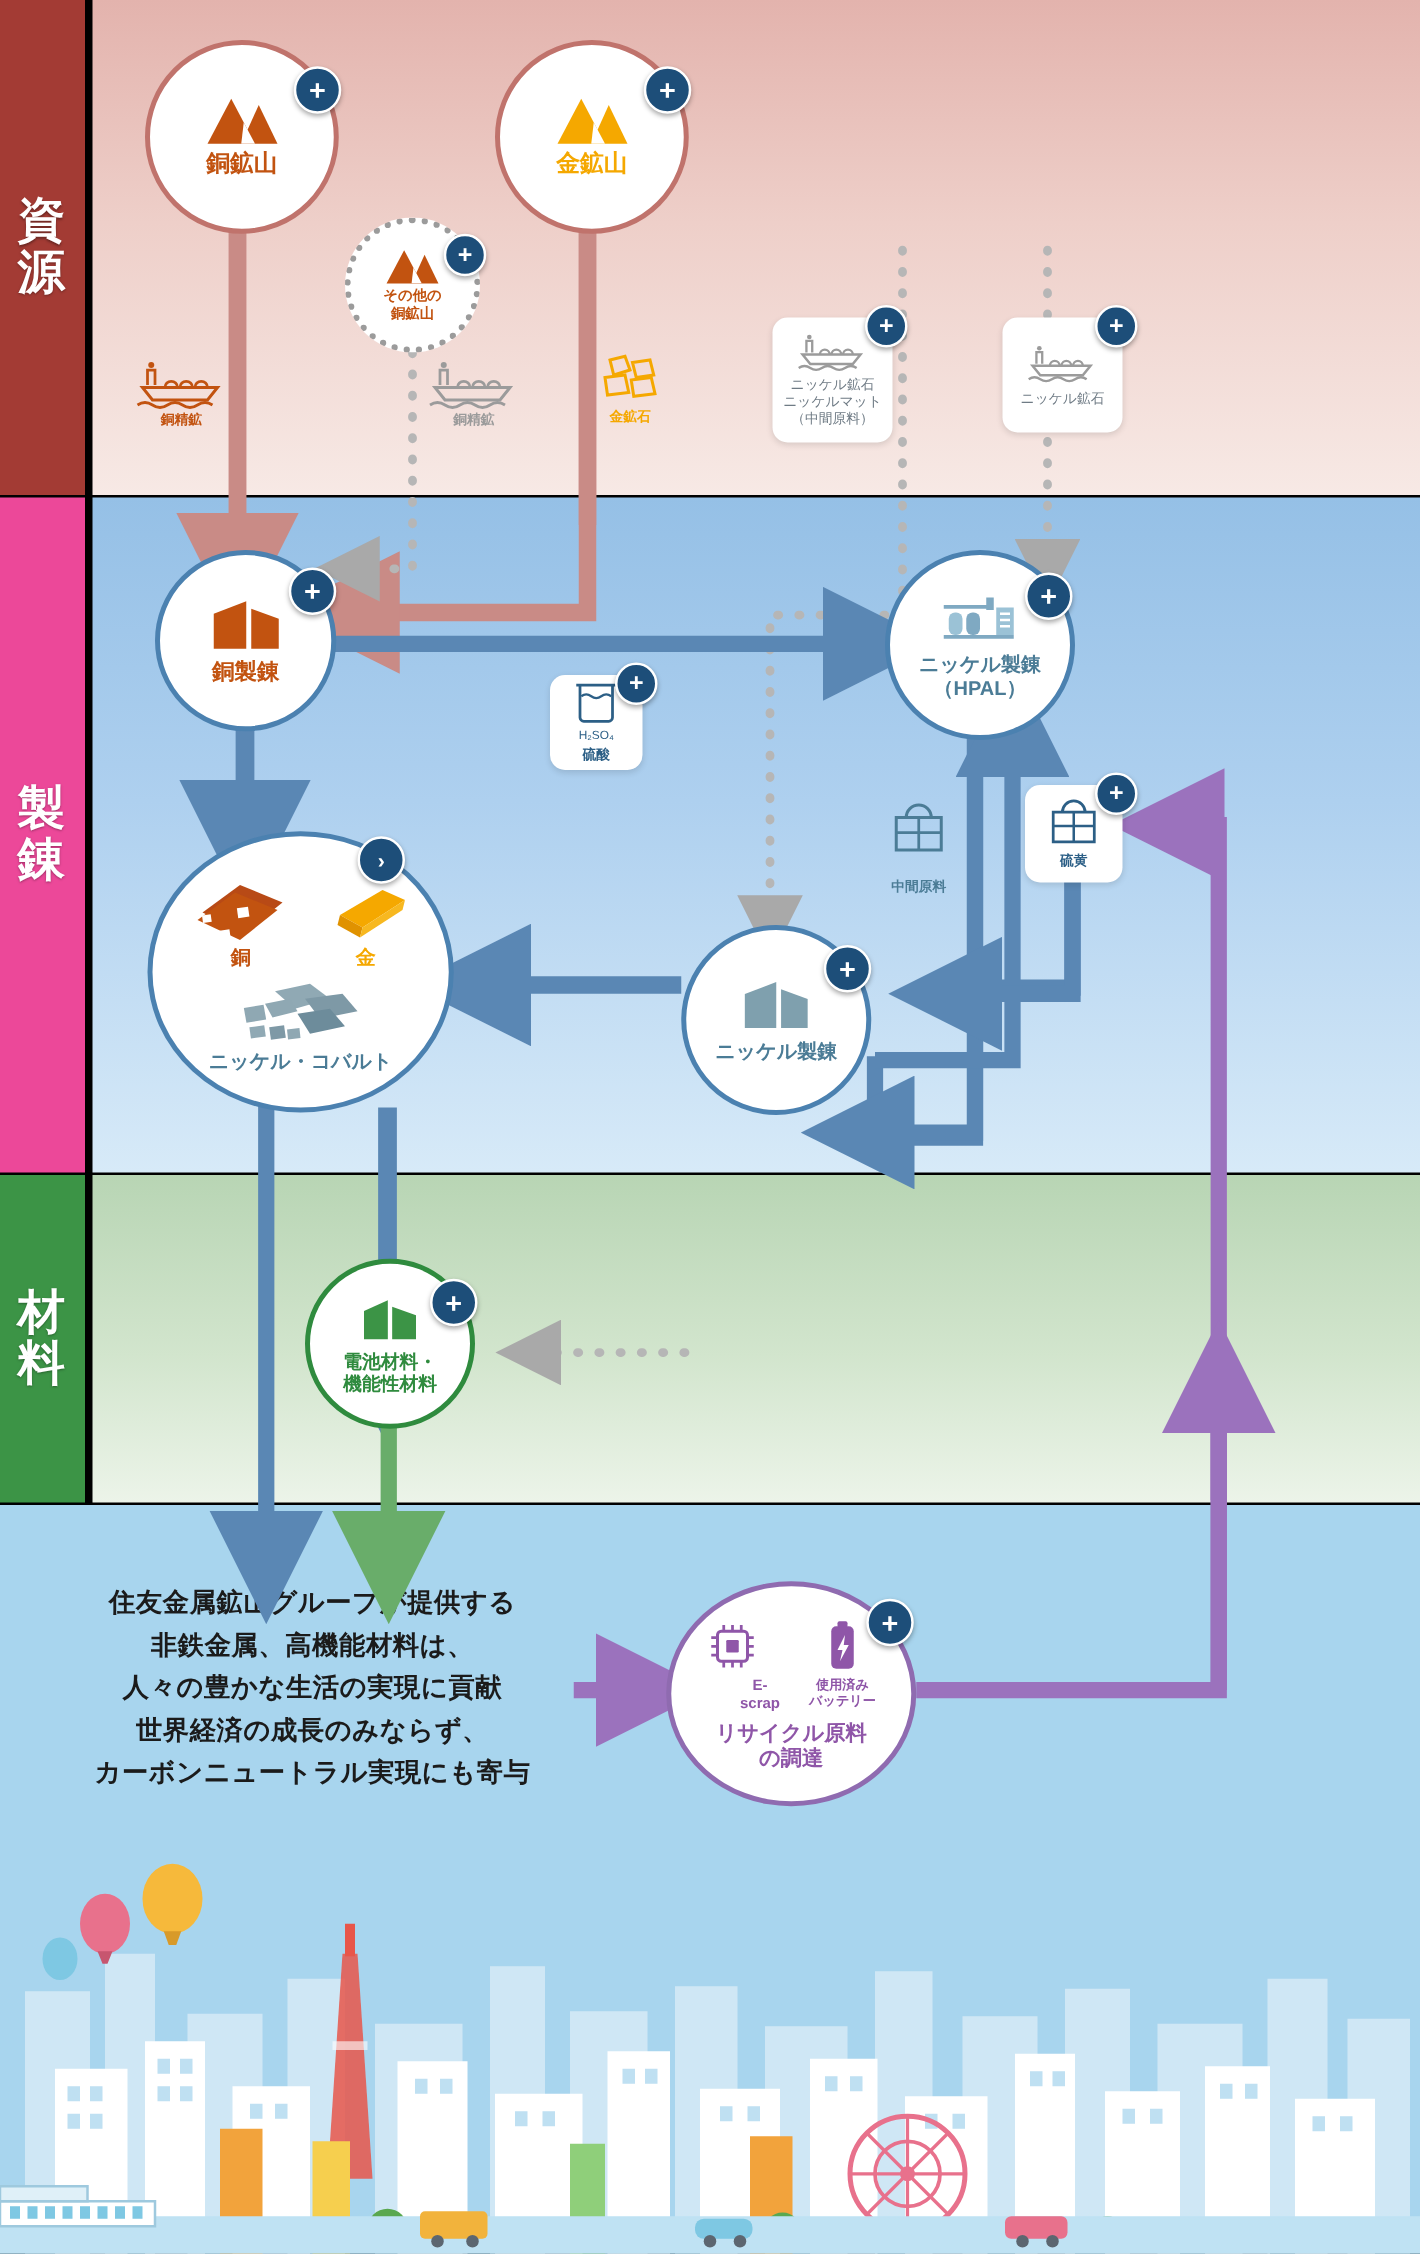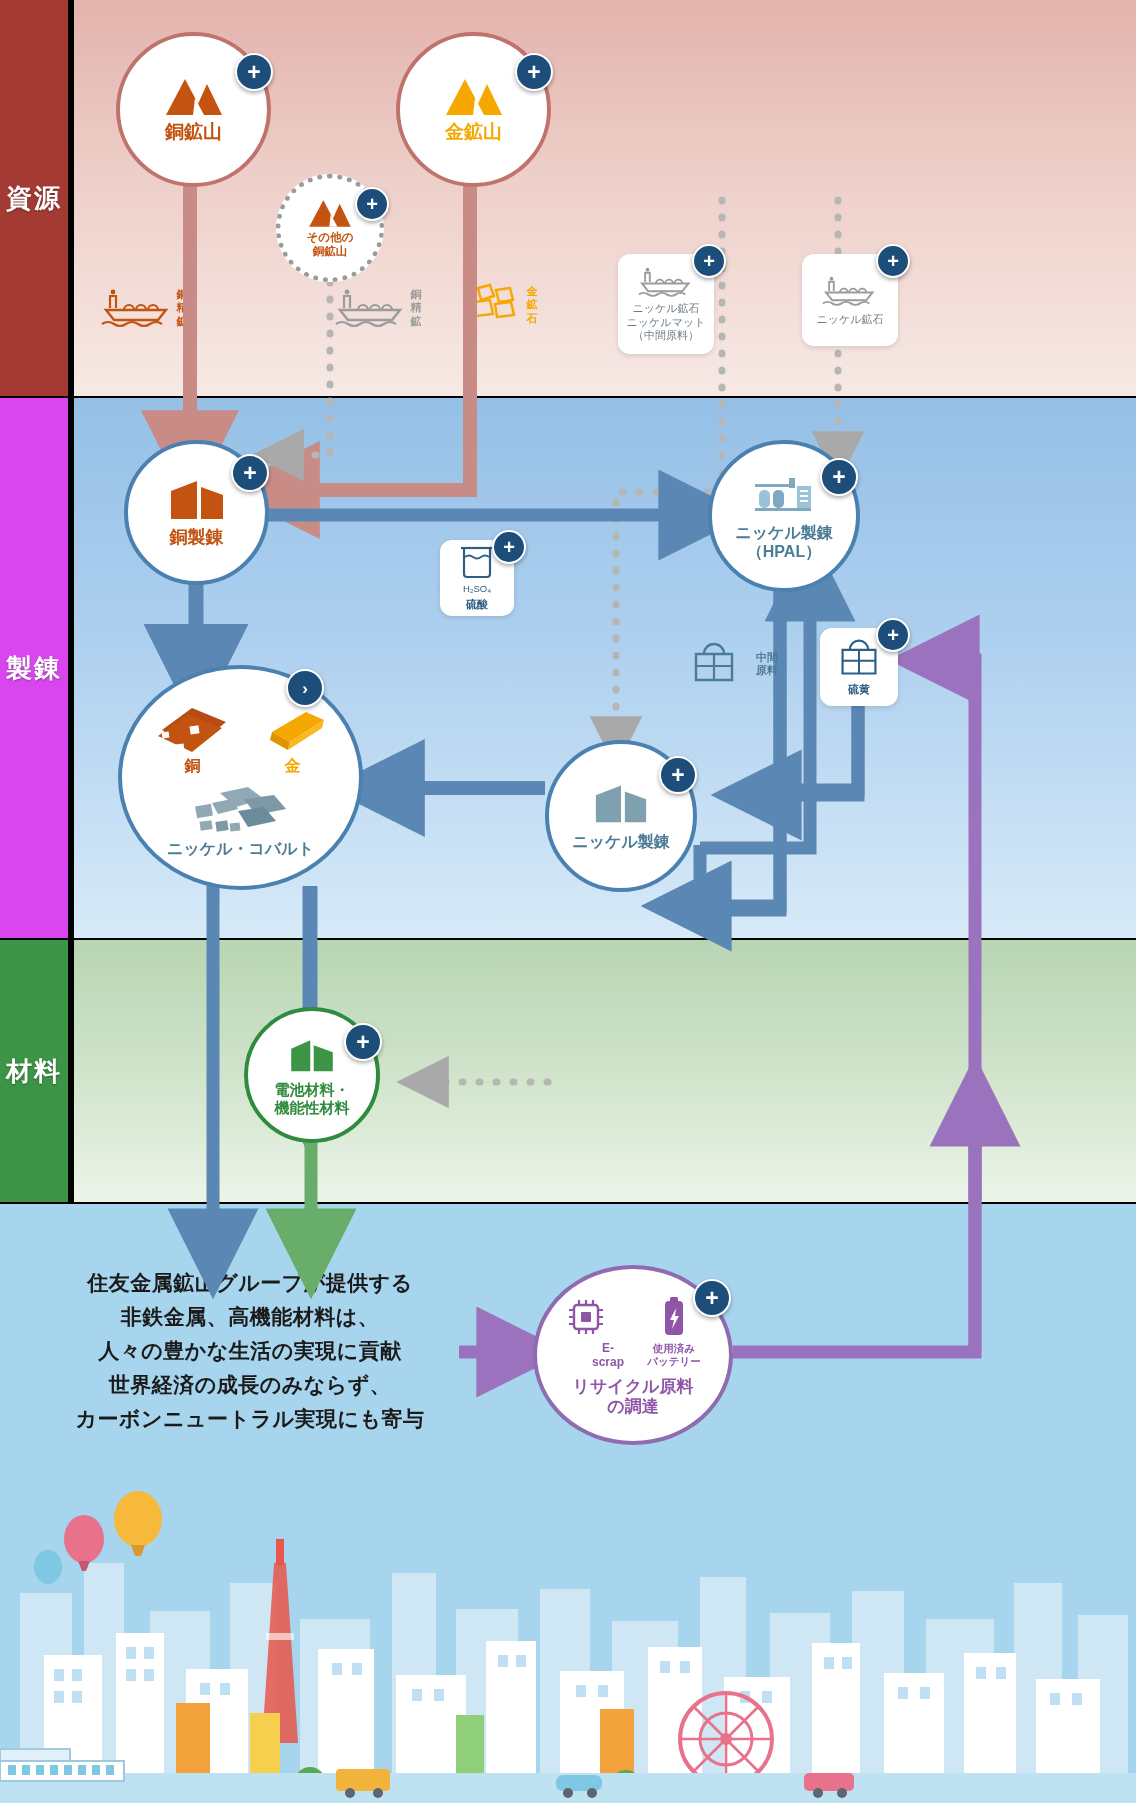--- a/index.html
+++ b/index.html
@@ -2,30 +2,30 @@
 <html><head>
 <meta charset="utf-8">
 <style>
   html,body{margin:0;padding:0;background:#000;}
   body{font-family:"Liberation Sans","DejaVu Sans",sans-serif;}
   #stage{position:relative;width:1136px;height:1803px;background:#000;overflow:hidden;}
 
   
   .band{position:absolute;left:0;right:0;display:flex;}
   .band-label{width:68px;flex:0 0 68px;display:flex;align-items:center;justify-content:center;
-    color:#fff;font-weight:700;font-size:26px;letter-spacing:2px;line-height:1.08;text-align:center;
+    color:#fff;font-weight:700;font-size:38px;letter-spacing:2px;line-height:1.08;text-align:center;
     text-shadow:0 1px 2px rgba(0,0,0,.35);}
   .band-body{flex:1 1 auto;position:relative;margin-left:6px;overflow:hidden;}
 
   .band-res{top:0;height:396px;}
   .band-res .band-label{background:#a33b34;height:396px;}
   .band-res .band-body{background:linear-gradient(180deg,#e3b3ad 0%,#eecfc9 45%,#f7e9e5 100%);}
 
   .band-smelt{top:398px;height:540px;}
-  .band-smelt .band-label{background:#d946ef;height:540px;}
+  .band-smelt .band-label{background:#ec4899;height:540px;}
   .band-smelt .band-body{background:linear-gradient(180deg,#95c0e6 0%,#aed0ef 45%,#d7eaf8 100%);}
 
   .band-mat{top:940px;height:262px;}
   .band-mat .band-label{background:#3c9446;height:262px;}
   .band-mat .band-body{background:linear-gradient(180deg,#b8d5b4 0%,#d2e5cd 55%,#ecf4e9 100%);}
 
   .band-bottom{top:1204px;height:599px;left:0;right:0;position:absolute;background:#a8d5ee;}
 
   
   .node{position:absolute;border-radius:50%;background:#fff;display:flex;flex-direction:column;
@@ -47,21 +47,21 @@
     cursor:pointer;}
   .badge.sm{width:30px;height:30px;font-size:20px;}
   .badge.chev{font-size:17px;}
 
   
   .card{position:absolute;background:#fff;border-radius:12px;box-shadow:0 2px 5px rgba(0,0,0,.12);
     display:flex;flex-direction:column;align-items:center;justify-content:center;text-align:center;
     color:#6f7b85;font-size:11px;line-height:1.25;box-sizing:border-box;padding:8px 6px;}
 
   
-  .iconlbl{position:absolute;display:flex;align-items:center;text-align:center;
+  .iconlbl{position:absolute;display:flex;flex-direction:column;align-items:center;text-align:center;
     font-size:11px;line-height:1.2;font-weight:700;}
 
   .copy{position:absolute;text-align:center;font-weight:700;color:#1b1b1b;font-size:21px;
     line-height:1.62;white-space:pre-line;letter-spacing:.5px;}
 
   svg{display:block;overflow:visible;}
   .flowsvg{position:absolute;left:0;top:0;width:1136px;height:1803px;pointer-events:none;z-index:5;}
   .citysvg{position:absolute;left:0;bottom:0;width:1136px;height:360px;z-index:3;}
 </style>
 </head>

